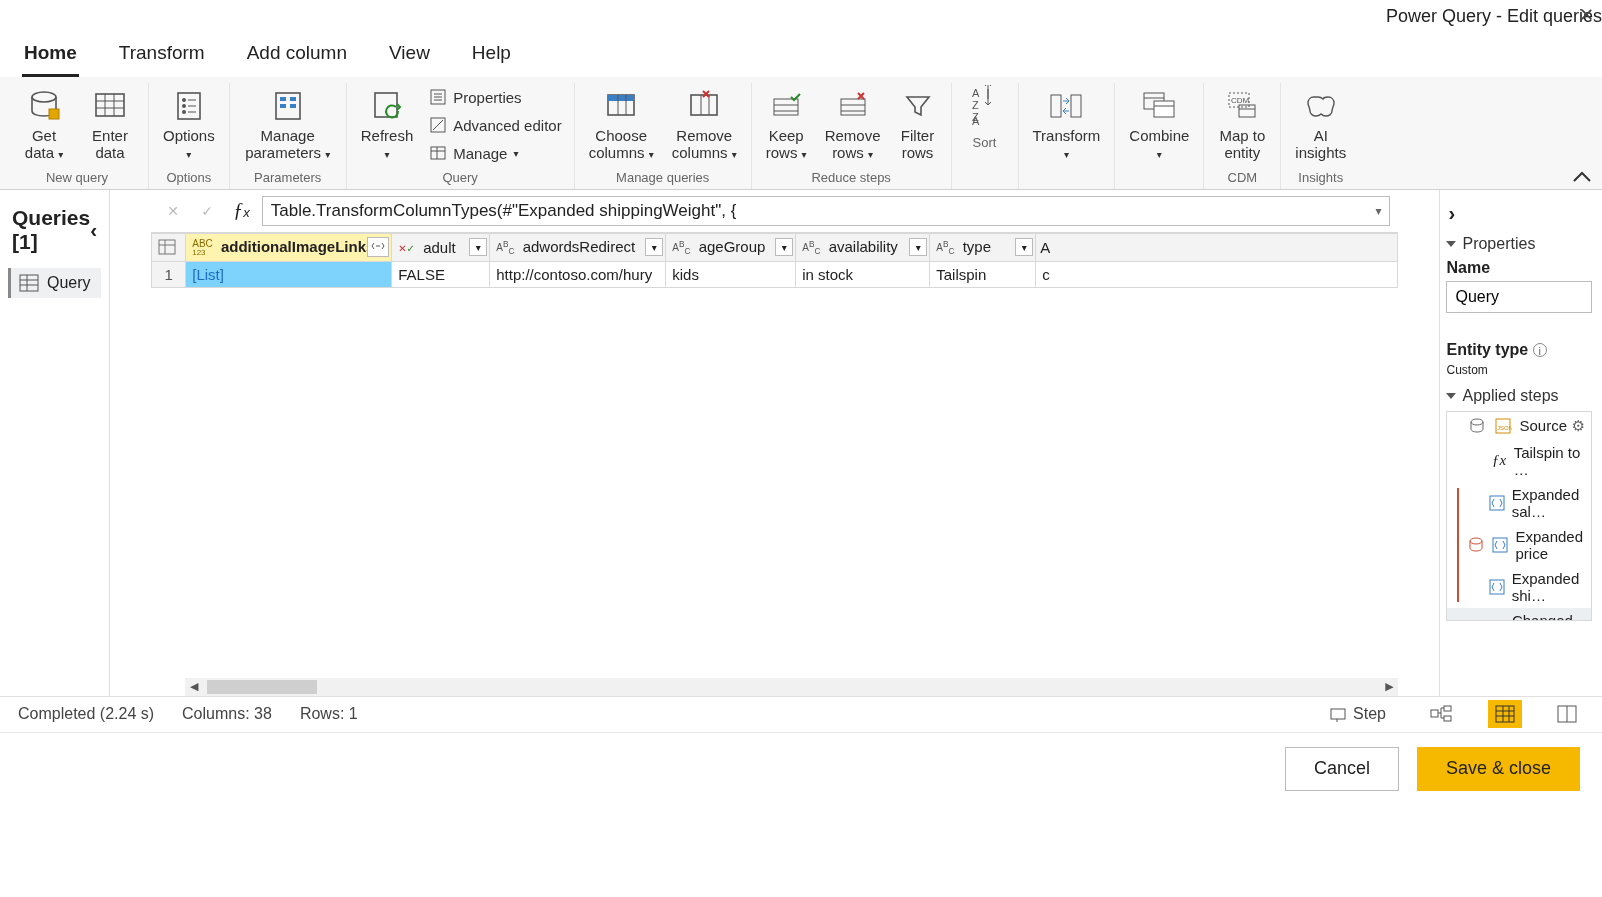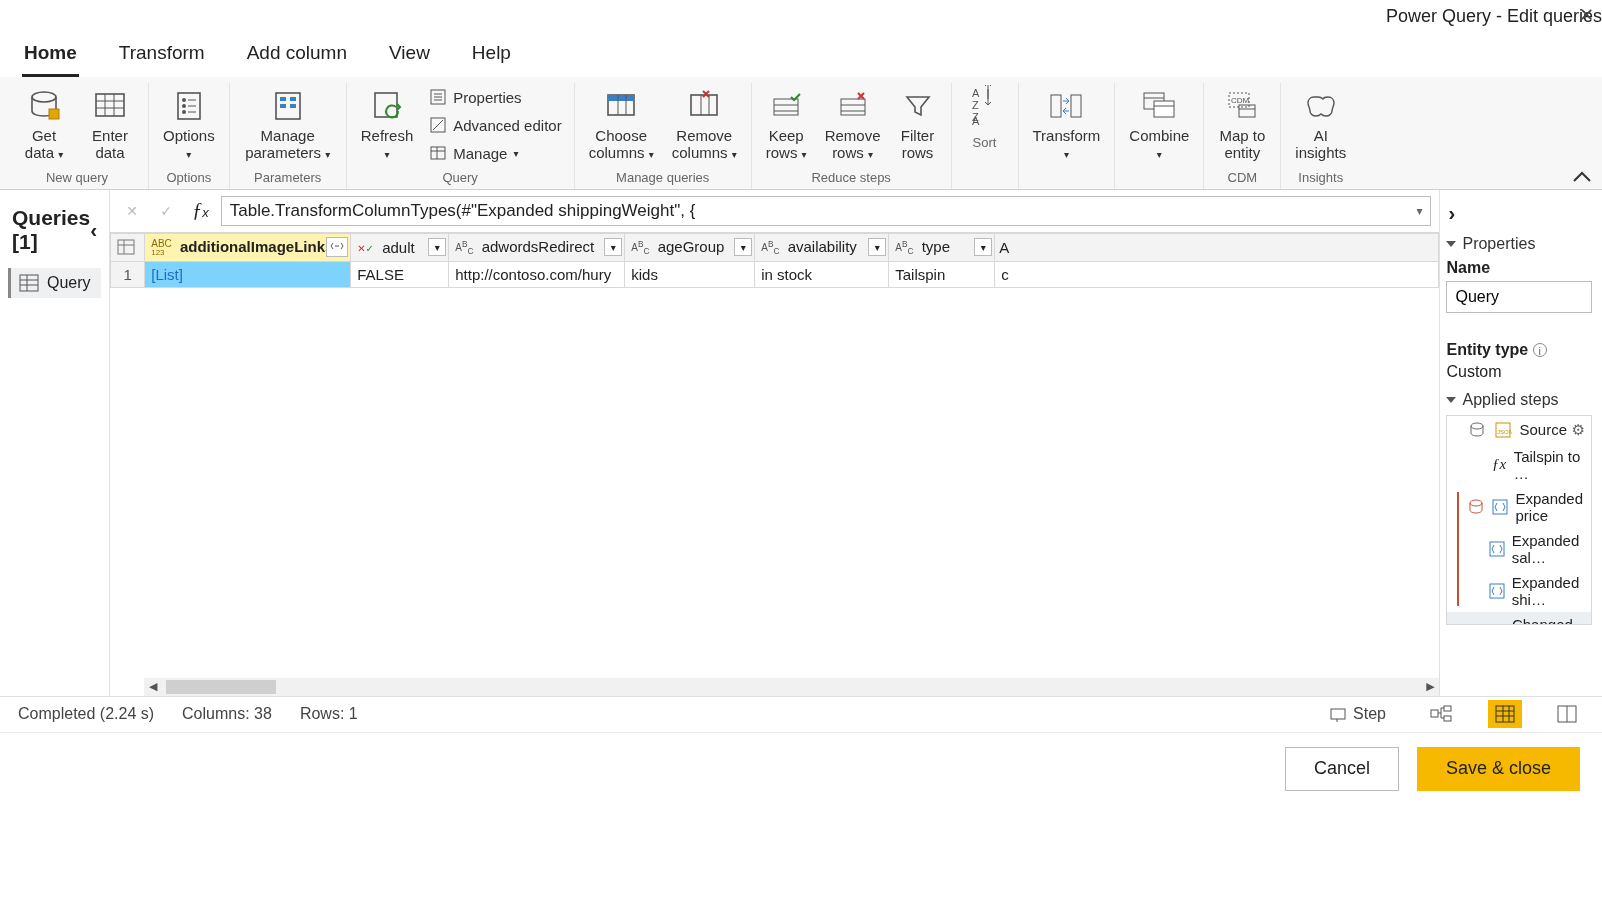--- a/index.html
+++ b/index.html
@@ -13,21 +13,21 @@
   .rgroup { display:flex; flex-direction:column; align-items:center; padding:0 8px; border-right:1px solid #e4e4e4; }
   .rgroup:last-child { border-right:none; }
   .rgroup-row { display:flex; gap:6px; }
   .rbtn { display:flex; flex-direction:column; align-items:center; justify-content:flex-start; min-width:60px; padding:4px 6px; cursor:pointer; font-size:15px; text-align:center; color:#333; }
   .rbtn .ricon { width:38px; height:38px; display:flex; align-items:center; justify-content:center; margin-bottom:2px; }
   .rbtn .rlabel { line-height:1.15; }
   .rbtn-sm { display:flex; align-items:center; gap:6px; padding:3px 4px; cursor:pointer; font-size:15px; color:#333; }
   .rbtn-sm .ricon-sm { width:18px; height:18px; display:flex; align-items:center; justify-content:center; }
   .rgroup-label { font-size:13px; color:#666; padding:4px 0 4px 0; text-align:center; width:100%; }
   .ribbon-collapse { position:absolute; right:10px; bottom:6px; cursor:pointer; }
-  .workspace { display:flex; height:507px; border-bottom:1px solid #e0e0e0; }
+  .workspace { display:flex; height:507px; border-bottom:1px solid #e0e0e0;gap:41px; }
   .queries-pane { width:262px; border-right:1px solid #e0e0e0; padding:10px 8px; }
   .queries-header { display:flex; align-items:center; justify-content:space-between; font-size:21px; font-weight:600; padding:6px 4px 14px 4px;}
   .query-item { display:flex; align-items:center; gap:8px; background:#eef0f2; padding:6px 8px; border-left:3px solid #888; cursor:pointer; font-size:16px;}
   .center-pane { flex:1 1 auto; display:flex; flex-direction:column; min-width:0; }
   .formula-row { display:flex; align-items:center; gap:6px; padding:6px 8px; }
   .fx-btn { width:28px; height:28px; display:flex; align-items:center; justify-content:center; cursor:pointer; color:#555; }
   .fx-label { font-style:italic; font-family:"Times New Roman",serif; font-size:20px; padding:0 6px; }
   .formula-input { flex:1; height:30px; border:1px solid #bcbcbc; padding:2px 8px; font-family:Consolas,monospace; font-size:17px; display:flex; align-items:center; justify-content:space-between;}
   .grid-wrap { flex:1; overflow:hidden; position:relative; border-top:1px solid #d8d8d8;}
   table.grid { border-collapse:collapse; width:100%; table-layout:fixed; }
@@ -471,21 +471,21 @@
       <div class="sect-h">
           <span class="caret"></span>
           <span>Properties</span>
         </div>
       <div class="prop-label">Name</div>
       <input class="prop-input" value="Query" style="">
       <div class="prop-label" style="margin-top:28px">
         <span>Entity type</span>
         <span style="display:inline-block;border:1px solid #888;border-radius:50%;width:14px;height:14px;font-size:11px;text-align:center;line-height:14px;font-weight:400;color:#666">i</span>
       </div>
-      <div style="font-size:16px">Custom</div>
+      <div style="font-size:12px">Custom</div>
     </div>
     <div class="sect" style="flex:1;display:flex;flex-direction:column">
       <div class="sect-h">
           <span class="caret"></span>
           <span>Applied steps</span>
         </div>
       <div class="steps">
         <div class="step">
           <span class="sicon">
               <svg width="18" height="18">
@@ -502,20 +502,30 @@
           <span>Source</span>
           <span class="gear">⚙</span>
         </div>
         <div class="step">
           <span class="sicon" style="width:20px"></span>
           <span class="sicon" style="font-style:italic;font-family:serif">ƒx</span>
           <span>Tailspin to …</span>
         </div>
         <div style="position:relative">
           <div class="step-line"></div>
+          <div class="step">
+            <span class="sicon" style="width:20px"></span>
+            <span class="sicon">
+                <svg width="18" height="18">
+                  <rect x="2" y="2" width="14" height="14" fill="none" stroke="#3a7fc4"></rect>
+                  <path d="M6 5l-2 4 2 4M12 5l2 4-2 4" stroke="#3a7fc4" fill="none"></path>
+                </svg>
+              </span>
+            <span>Expanded sal…</span>
+          </div>
           <div class="step">
             <span class="sicon">
                 <svg width="18" height="18">
                   <ellipse cx="9" cy="5" rx="6" ry="3" fill="none" stroke="#c94f34"></ellipse>
                   <path d="M3 5v7c0 2 3 3 6 3s6-1 6-3V5" fill="none" stroke="#c94f34"></path>
                 </svg>
               </span>
             <span class="sicon">
                 <svg width="18" height="18">
                   <rect x="2" y="2" width="14" height="14" fill="none" stroke="#3a7fc4"></rect>
@@ -525,30 +535,20 @@
             <span>Expanded price</span>
           </div>
           <div class="step">
             <span class="sicon" style="width:20px"></span>
             <span class="sicon">
                 <svg width="18" height="18">
                   <rect x="2" y="2" width="14" height="14" fill="none" stroke="#3a7fc4"></rect>
                   <path d="M6 5l-2 4 2 4M12 5l2 4-2 4" stroke="#3a7fc4" fill="none"></path>
                 </svg>
               </span>
-            <span>Expanded sal…</span>
-          </div>
-          <div class="step">
-            <span class="sicon" style="width:20px"></span>
-            <span class="sicon">
-                <svg width="18" height="18">
-                  <rect x="2" y="2" width="14" height="14" fill="none" stroke="#3a7fc4"></rect>
-                  <path d="M6 5l-2 4 2 4M12 5l2 4-2 4" stroke="#3a7fc4" fill="none"></path>
-                </svg>
-              </span>
             <span>Expanded shi…</span>
           </div>
         </div>
         <div class="step sel">
           <span class="sicon" style="width:20px"></span>
           <span class="sicon" style="font-size:9px;line-height:1;color:#555">ABC<br>123</span>
           <span>Changed colu…</span>
           <span class="del">✕</span>
         </div>
       </div>

